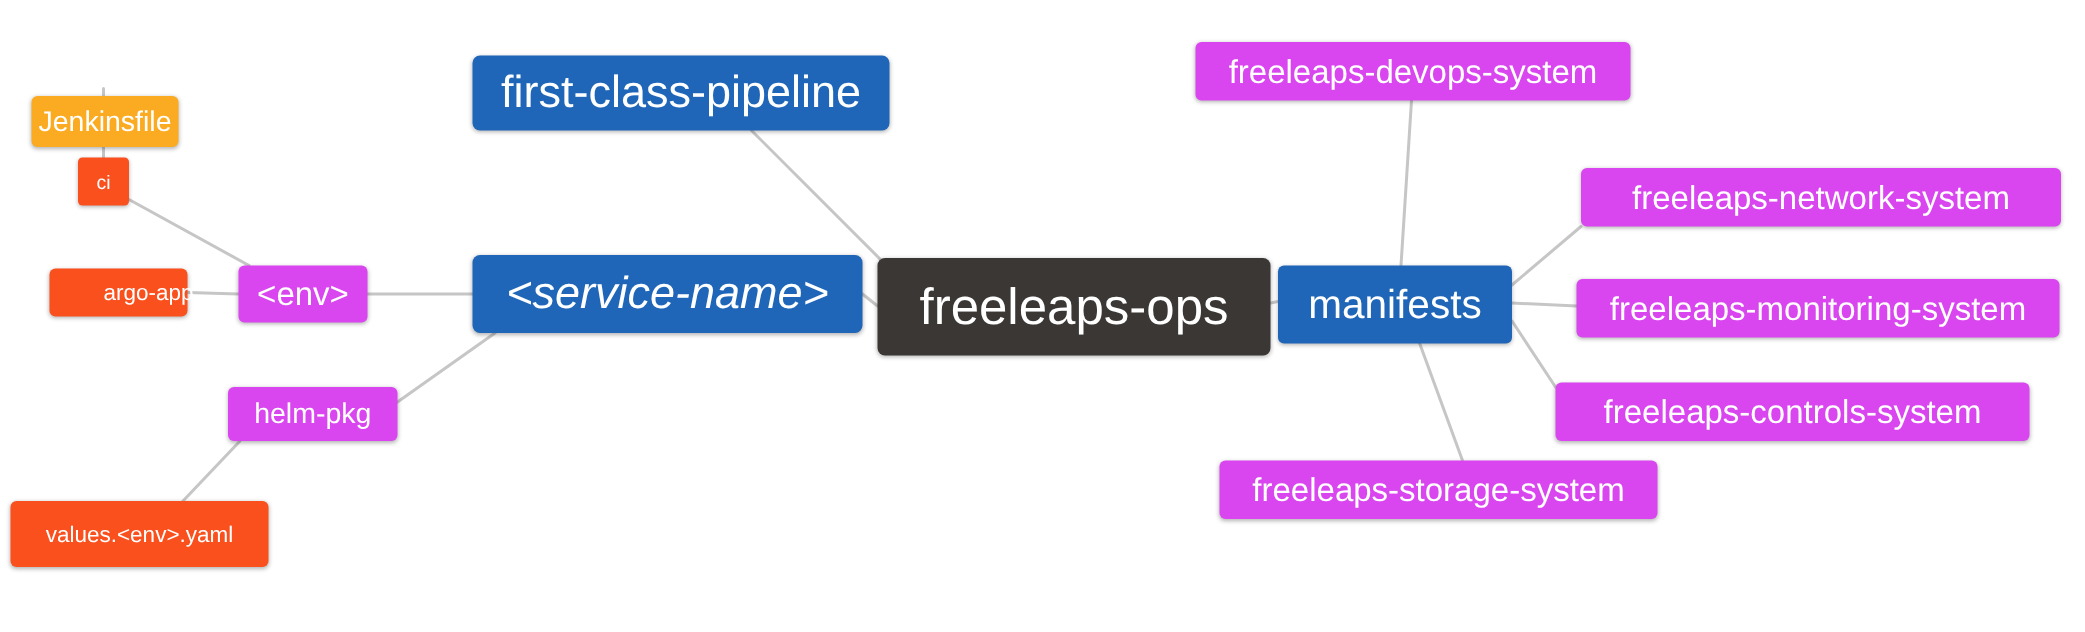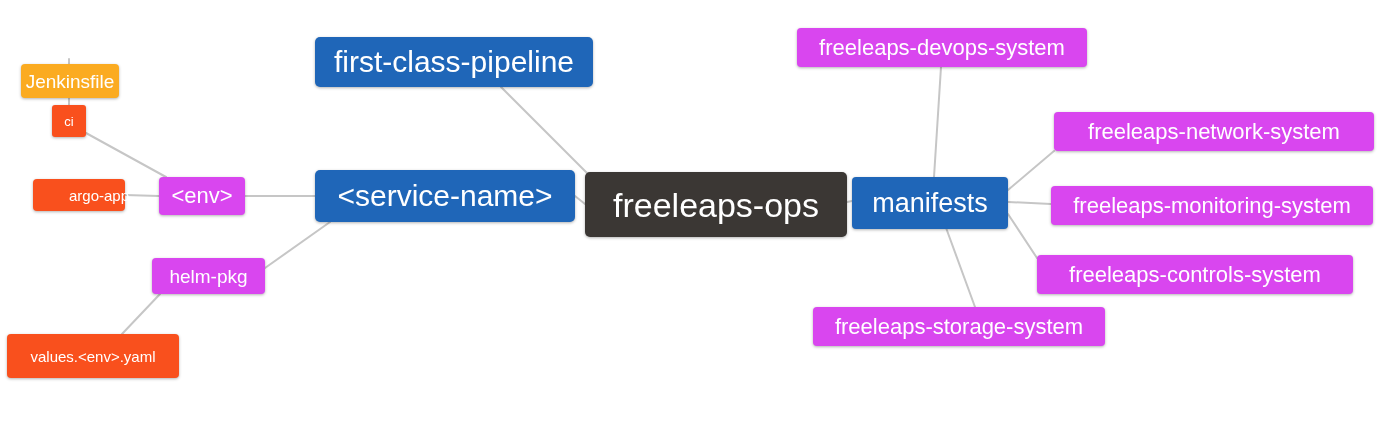--- a/index.html
+++ b/index.html
@@ -97,21 +97,21 @@
       </div>
       <div class="node node-green sz-sm" style="left: 152px; top: 258px; width: 113px; height: 36px;">
         <span>helm-pkg</span>
       </div>
       <div class="node node-red sz-xs" style="left: 7px; top: 334px; width: 172px; height: 44px;">
         <span>values.&lt;env&gt;.yaml</span>
       </div>
       <div class="node node-blue sz-xl" style="left: 315px; top: 37px; width: 278px; height: 50px;">
         <span>first-class-pipeline</span>
       </div>
-      <div class="node node-blue sz-xl" style="left: 315px; top: 170px; width: 260px; height: 52px;">
+      <div class="node node-blue sz-xl" style="left: 315px; top: 170px; width: 260px; height: 52px; font-style: italic;">
         <span>&lt;service-name&gt;</span>
       </div>
       <div class="node node-root " style="left: 585px; top: 172px; width: 262px; height: 65px;">
         <span>freeleaps-ops</span>
       </div>
       <div class="node node-blue sz-lg" style="left: 852px; top: 177px; width: 156px; height: 52px;">
         <span>manifests</span>
       </div>
       <div class="node node-green sz-md" style="left: 797px; top: 28px; width: 290px; height: 39px;">
         <span>freeleaps-devops-system</span>

